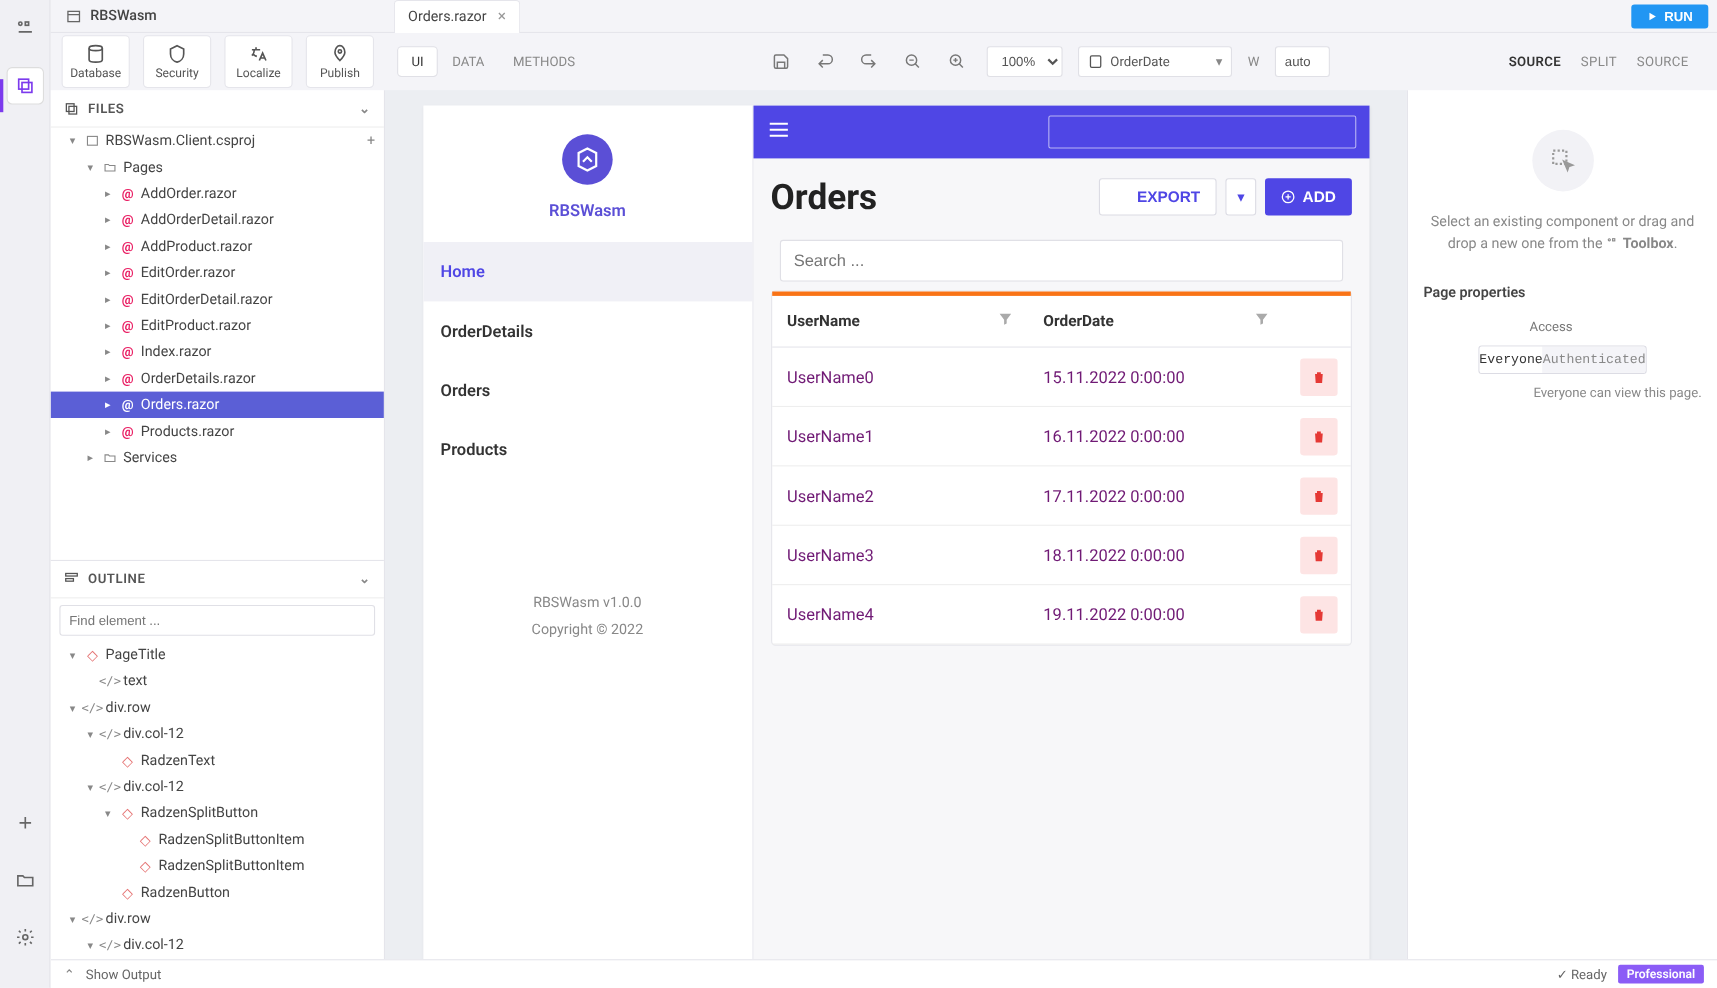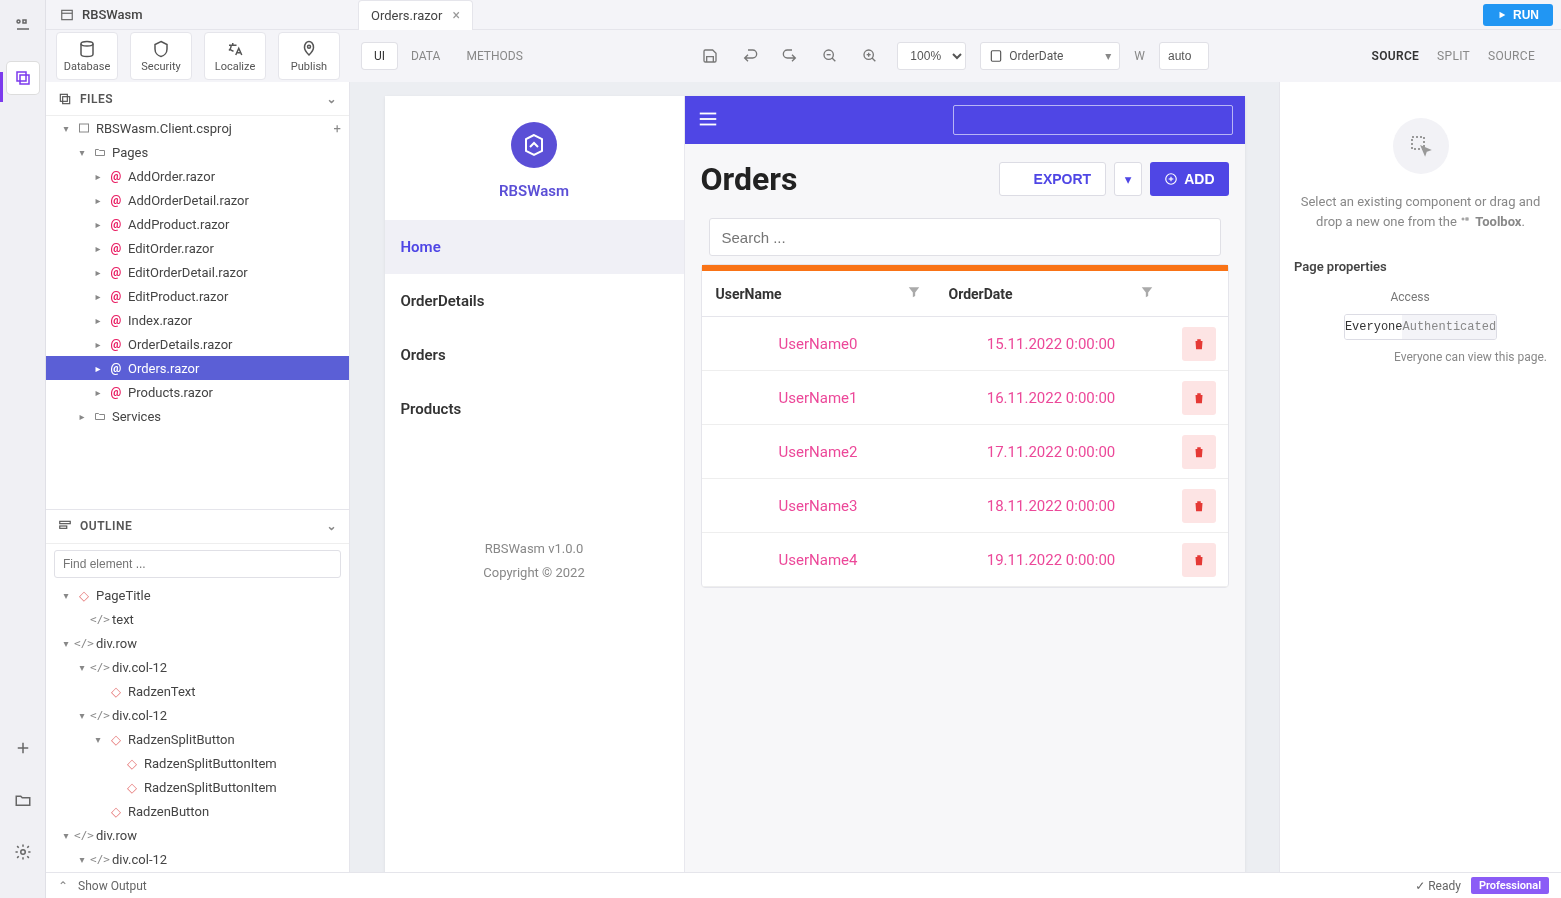--- a/index.html
+++ b/index.html
@@ -87,28 +87,28 @@
 .app-content { padding: 16px; }
 .page-title-row { display: flex; align-items: center; margin-bottom: 12px; }
 .page-title { font-size: 32px; font-weight: 700; color: #222; }
 .page-actions { margin-left: auto; display: flex; gap: 8px; }
 .export-btn { background: #fff; border: 1px solid #dcdce4; color: #4f46e5; font-weight: 700; height: 34px; padding: 16px 14px; border-radius: 3px; display: flex; align-items: center; gap: 6px; cursor: pointer; font-size: 14px; }
 .export-caret { background: #fff; border: 1px solid #dcdce4; width: 28px; height: 34px; border-radius: 3px; color: #4f46e5; cursor: pointer; display:flex; align-items:center; justify-content:center; }
 .add-btn { background: #4f46e5; color: #fff; border: none; font-weight: 700; height: 34px; padding: 0 14px; border-radius: 3px; display: flex; align-items: center; gap: 6px; cursor: pointer; font-size: 14px; }
 .datagrid { background: #fff; border: 1px solid #e5e5eb; border-radius: 4px; }
 .search-row { padding: 8px; }
 .grid-search { width: 100%; height: 38px; border: 1px solid #e0e0e6; border-radius: 3px; padding: 0 12px; font-size: 15px; }
-.grid-header { display: flex; border-bottom: 1px solid #e5e5eb; border-top: 6px solid #f97316; justify-content: space-between; }
+.grid-header { display: flex; border-bottom: 1px solid #e5e5eb; border-top: 4px solid #f97316; justify-content: space-between; }
 .grid-header .col { padding: 14px 14px; font-weight: 700; font-size: 14px; color: #333; display: flex; align-items: center; }
 .col-user { flex: 1.2; }
 .col-date { flex: 1.2; }
 .col-act { width: 60px; }
 .filter-ic { margin-left: auto; color: #aaa; cursor: pointer; }
 .grid-row { display: flex; border-bottom: 1px solid #eee; align-items: center; height: 54px; }
-.grid-row .cell { padding: 0 14px; font-size: 15px; color: #ec4899; text-align: center; }
+.grid-row .cell { padding: 0 14px; font-size: 15px; color: #701a75; }
 .del-btn { width: 34px; height: 34px; background: #fde4e4; border: none; border-radius: 3px; color: #e53935; cursor: pointer; display: flex; align-items: center; justify-content: center; margin-right: 12px; }
 
 
 .right-panel { width: 282px; background: #fff; border-left: 1px solid #e5e5eb; display: flex; flex-direction: column; }
 .rp-placeholder { padding: 36px 18px 18px; text-align: center; color: #888; font-size: 13px; line-height: 1.5; }
 .rp-placeholder .icon-circle { width: 56px; height: 56px; border-radius: 28px; background: #f2f2f6; margin: 0 auto 18px; display: flex; align-items: center; justify-content: center; color: #999; }
 .rp-section-title { padding: 10px 14px; font-weight: 600; color: #444; font-size: 13px; }
 .rp-row { display: flex; align-items: center; padding: 6px 14px; gap: 10px; flex-direction: column; }
 .rp-label { width: 60px; font-size: 12px; color: #777; }
 .seg-control { display: flex; border: 1px solid #dcdce4; border-radius: 3px; overflow: hidden; flex: 1; font-family: Liberation Mono, monospace; }

